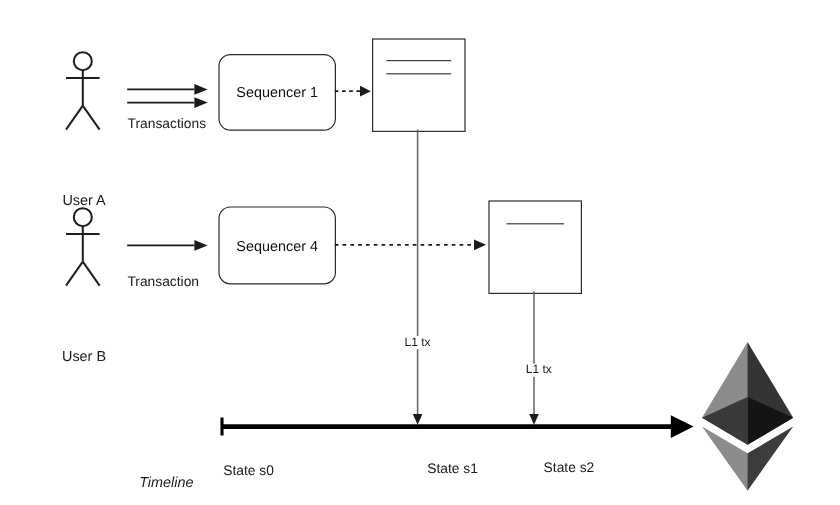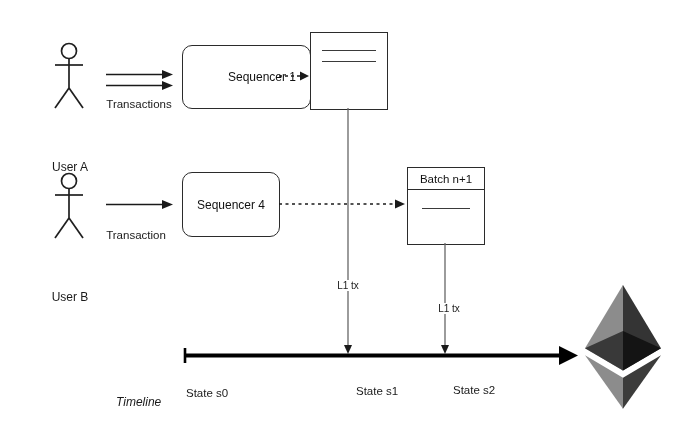--- a/index.html
+++ b/index.html
@@ -45,21 +45,21 @@
   <div class="lbl center" style="left:100px;top:50px;width:78px;">Transactions</div>
   <svg style="left:104px;top:69px;" width="72" height="22" viewBox="0 0 72 22">
     <g stroke="#1a1a1a" stroke-width="1.6">
       <line x1="2" y1="5.5" x2="58" y2="5.5"></line>
       <line x1="2" y1="16.5" x2="58" y2="16.5"></line>
     </g>
     <polygon points="58,1 69,5.5 58,10" fill="#1a1a1a"></polygon>
     <polygon points="58,12 69,16.5 58,21" fill="#1a1a1a"></polygon>
   </svg>
 
-  <div class="node" style="left:182px;top:45px;width:96px;height:62px;padding-left:31px;">
+  <div class="node" style="left:182px;top:45px;width:96px;height:62px;">
     <span>Sequencer 1</span>
   </div>
 
   <svg style="left:278px;top:69px;" width="33" height="14" viewBox="0 0 33 14">
     <line x1="1" y1="7" x2="22" y2="7" stroke="#1a1a1a" stroke-width="1.5" stroke-dasharray="3,3"></line>
     <polygon points="22,2.5 31,7 22,11.5" fill="#1a1a1a"></polygon>
   </svg>
 
   <div class="batch" style="left:310px;top:32px;width:76px;height:76px;">
     <div class="batch-body">
@@ -94,21 +94,20 @@
   <div class="node" style="left:182px;top:172px;width:96px;height:63px;">
     <span>Sequencer 4</span>
   </div>
 
   <svg style="left:279px;top:197px;" width="128" height="14" viewBox="0 0 128 14">
     <line x1="0" y1="7" x2="116" y2="7" stroke="#1a1a1a" stroke-width="1.5" stroke-dasharray="3,3.5"></line>
     <polygon points="116,2.5 126,7 116,11.5" fill="#1a1a1a"></polygon>
   </svg>
 
   <div class="batch" style="left:407px;top:167px;width:76px;height:76px;">
-    <div class="batch-title">Batch n+1</div>
     <div class="batch-body">
       <div class="hline" style="width:48px;margin-top:18px;"></div>
     </div>
   </div>
 
   <svg style="left:437px;top:243px;" width="16" height="113" viewBox="0 0 16 113">
     <line x1="8" y1="0" x2="8" y2="103" stroke="#666" stroke-width="1.3"></line>
     <polygon points="4,102 12,102 8,111" fill="#1a1a1a"></polygon>
   </svg>
   <div class="l1lbl" style="left:431px;top:303px;width:32px;">L1 tx</div>

